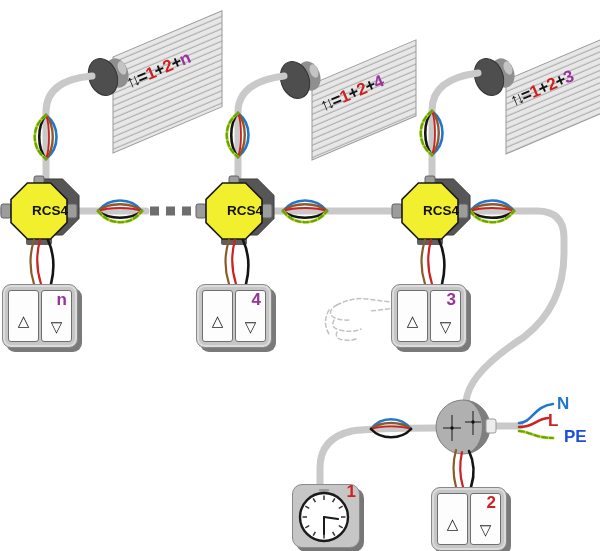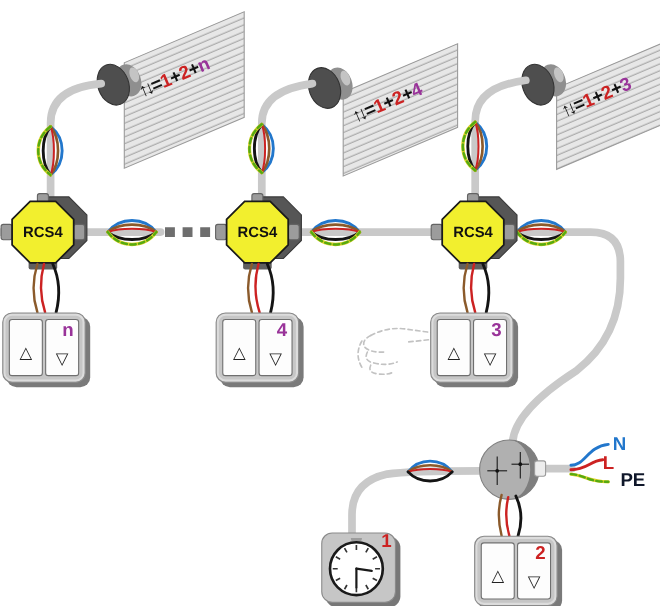--- a/index.html
+++ b/index.html
@@ -2,21 +2,21 @@
 <html><head>
 <meta charset="utf-8">
 <style>
   html,body{margin:0;padding:0;background:#ffffff;}
   #stage{position:relative;width:600px;height:551px;background:#ffffff;overflow:hidden;
          font-family:"Liberation Sans",sans-serif;}
   #wiring{position:absolute;left:0;top:0;}
 
   
   .module-label{position:absolute;width:58px;text-align:center;font-weight:bold;
-                font-size:13.5px;color:#111;}
+                font-size:13.5px;color:#111;margin-left:11px;}
 
   
   .formula{position:absolute;font-weight:bold;font-size:17px;white-space:nowrap;
            transform:rotate(-23deg);transform-origin:left center;letter-spacing:-0.5px;color:#111;}
   .formula .arrows{letter-spacing:-3px;margin-right:1px;}
   .t-red{color:#CC2222;}
   .t-purple{color:#993399;}
   .t-black{color:#111111;}
 
   
@@ -37,21 +37,21 @@
   .clock{position:absolute;left:292px;top:484px;width:66px;height:62px;background:#c6c6c6;
          border:1px solid #8a8a8a;border-radius:10px;
          box-shadow:4px 4px 0 #777;}
   .clock svg{position:absolute;left:4px;top:4px;}
   .clock .sw-num{top:-2px;right:3px;}
 
   
   .mains-label{position:absolute;font-weight:bold;font-size:17px;line-height:1;}
   .lbl-n{color:#2277CC;left:557px;top:395px;}
   .lbl-l{color:#CC2222;left:548px;top:412px;}
-  .lbl-pe{color:#0f172a;left:564px;top:428px;}
+  .lbl-pe{color:#1d4ed8;left:564px;top:428px;}
 </style>
 </head>
 <body>
 
 <div id="stage">
 
   <svg id="wiring" width="600" height="551" viewBox="0 0 600 551">
     <defs>
       <pattern id="slats" width="10" height="6.2" patternUnits="userSpaceOnUse">
         <rect width="10" height="6.2" fill="#e7e7e7"></rect>

